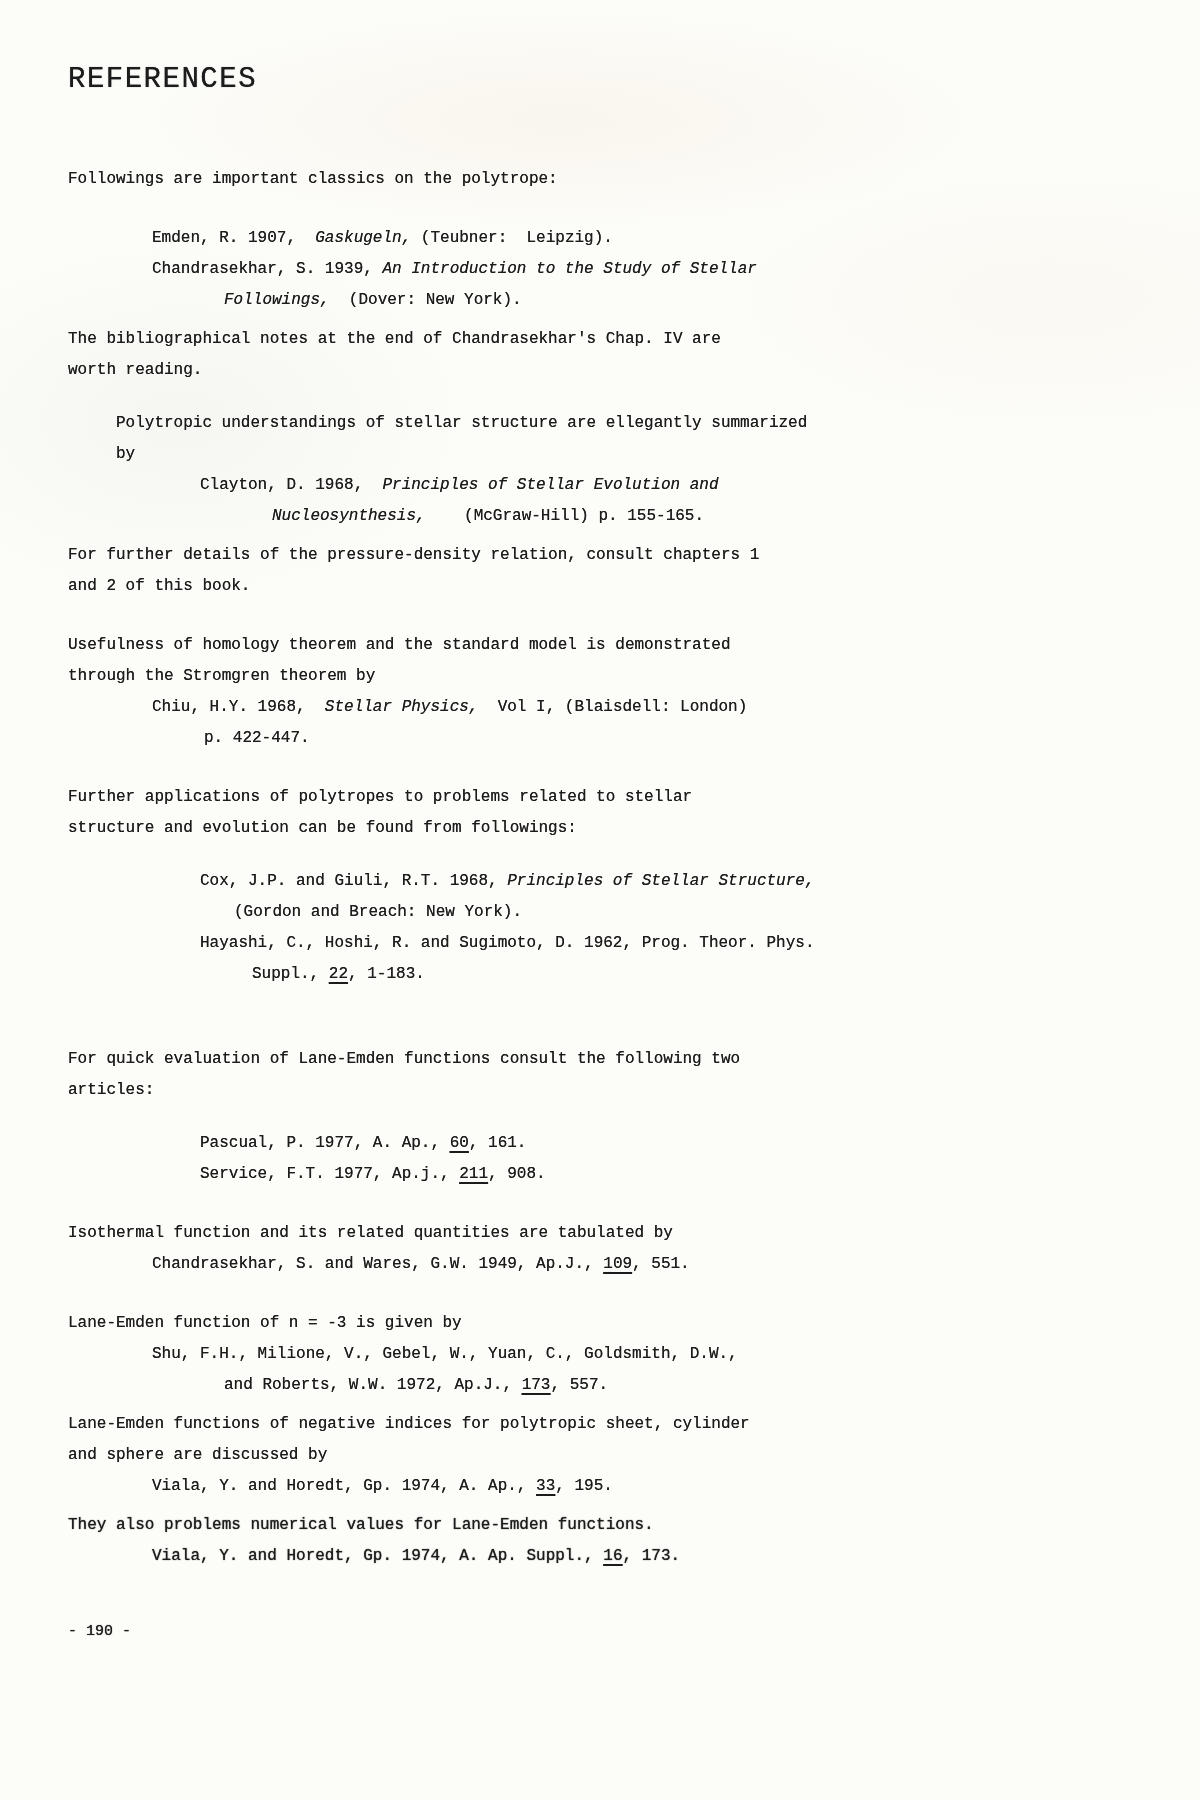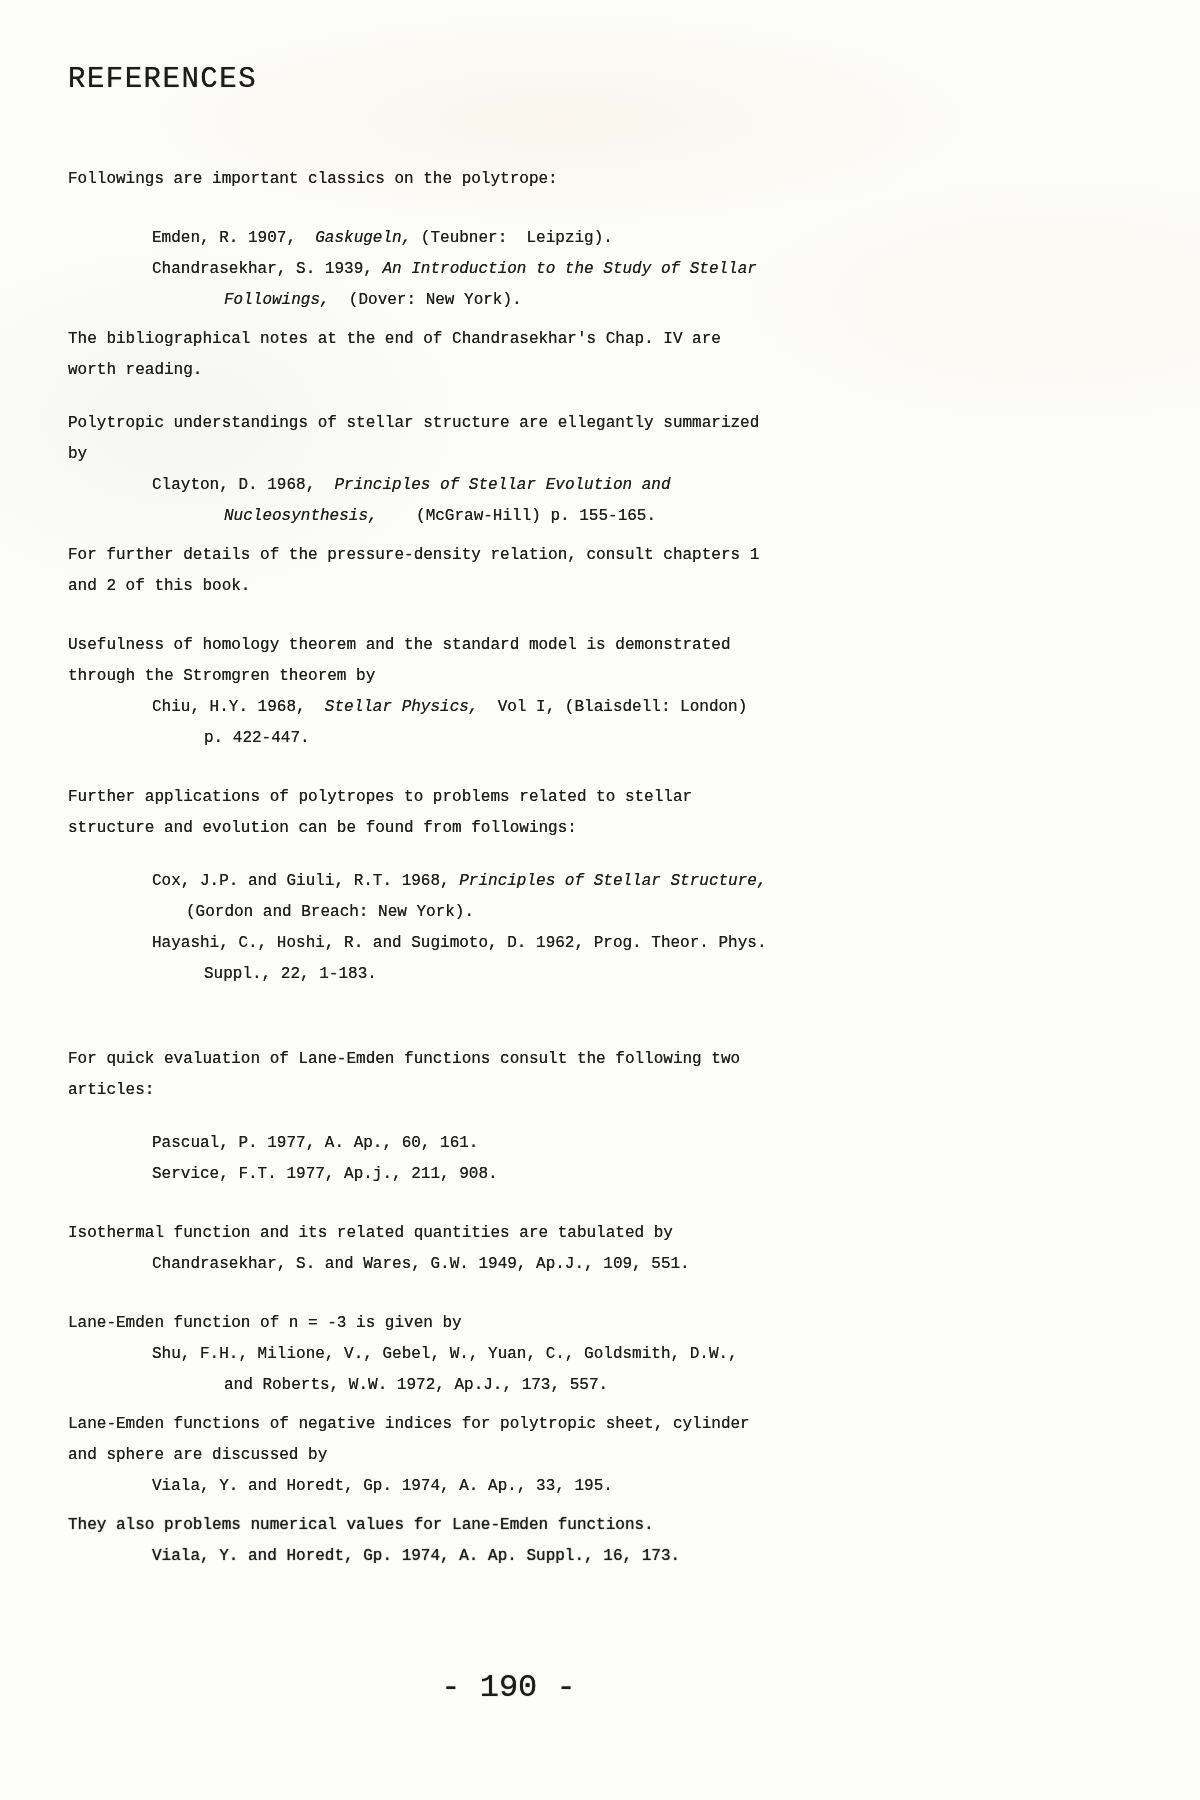--- a/index.html
+++ b/index.html
@@ -23,47 +23,48 @@
     font-size: 29px;
     line-height: 31px;
     letter-spacing: 1.5px;
     text-shadow: 0 0 0.7px currentColor;
   }
 
   .doc-body { font-size: 16px; line-height: 31px; }
 
   .block { margin-top: 0; }
   .gap-g8  { margin-top: 8px; }
-  .gap-g22 { margin-top: 22px; }
+  .gap-g22 { margin-top: 22px; margin-left: 48px; }
   .gap-g28 { margin-top: 28px; }
   .gap-g54 { margin-top: 54px; }
   .gap-g69 { margin-top: 69px; }
 
   .line {
     white-space: pre;
     text-shadow: 0 0 0.55px rgba(22,22,22,0.85);
   }
   .indent-1 { margin-left: 84px; }
   .indent-2 { margin-left: 118px; }
   .indent-3 { margin-left: 136px; }
   .indent-4 { margin-left: 156px; }
 
   .seg.italic { font-style: italic; }
   .seg.underline {
+    text-decoration: underline;
     text-underline-offset: 4px;
     text-decoration-thickness: 2px;
   }
   .seg.bold { font-weight: normal; }
   .block.heavy .line { text-shadow: 0 0 1.1px currentColor; }
 
   .page-number {
-    margin-top: 100px;
-    text-align: center;
+    margin-top: 44px;
+    text-align: left;
     padding-right: 205px;
-    font-size: 32px;
+    font-size: 15px;
     line-height: 31px;
     text-shadow: 0 0 0.9px currentColor;
   }
 </style>
 </head>
 <body>
 
 <div class="page">
   <div class="doc-title">REFERENCES</div>
 

